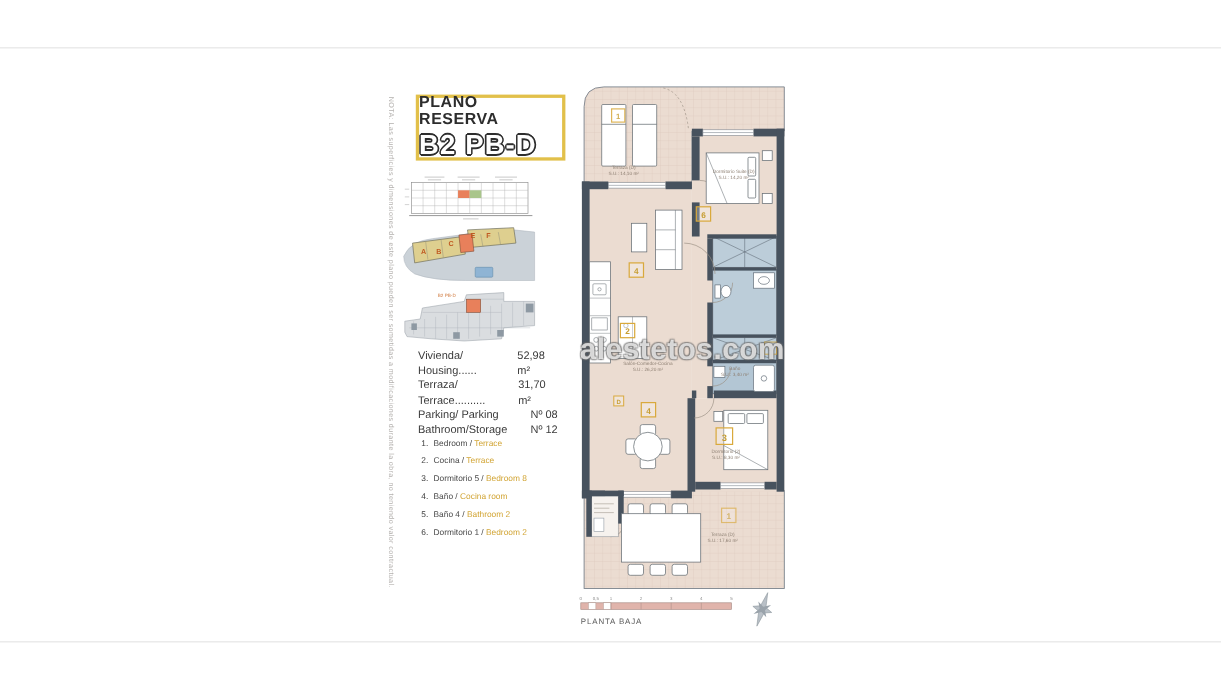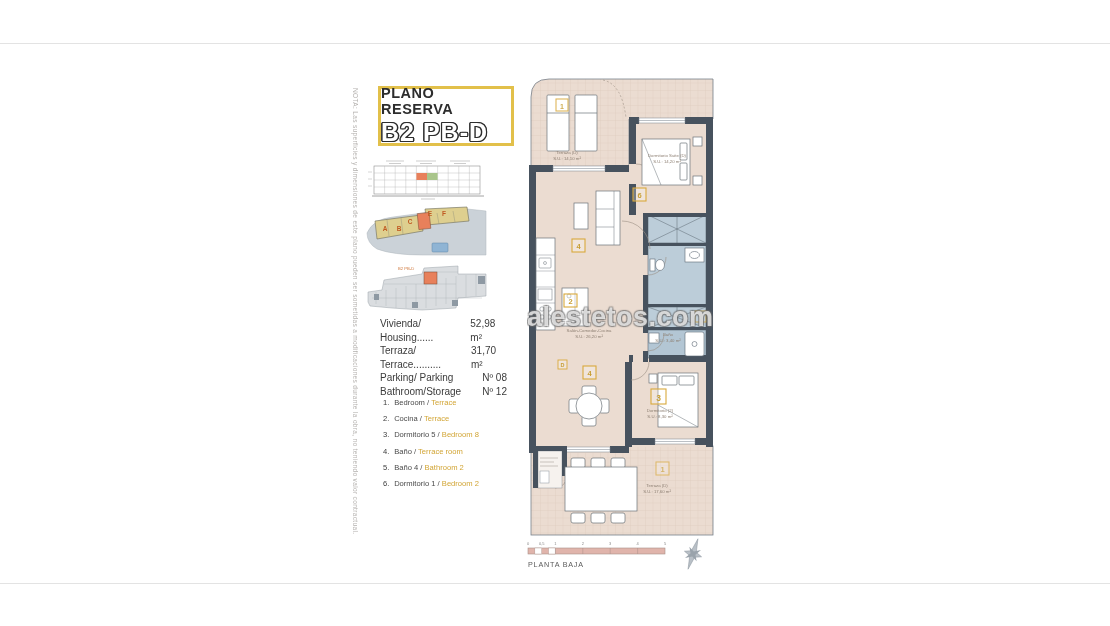--- a/index.html
+++ b/index.html
@@ -126,21 +126,21 @@
       <span class="en">Terrace</span>
     </div>
     <div class="legend-item">
       <span class="num">3.</span>
       <span class="es">Dormitorio 5 /</span>
       <span class="en">Bedroom 8</span>
     </div>
     <div class="legend-item">
       <span class="num">4.</span>
       <span class="es">Baño /</span>
-      <span class="en">Terrace room</span>
+      <span class="en">Cocina room</span>
     </div>
     <div class="legend-item">
       <span class="num">5.</span>
       <span class="es">Baño 4 /</span>
       <span class="en">Bathroom 2</span>
     </div>
     <div class="legend-item">
       <span class="num">6.</span>
       <span class="es">Dormitorio 1 /</span>
       <span class="en">Bedroom 2</span>

